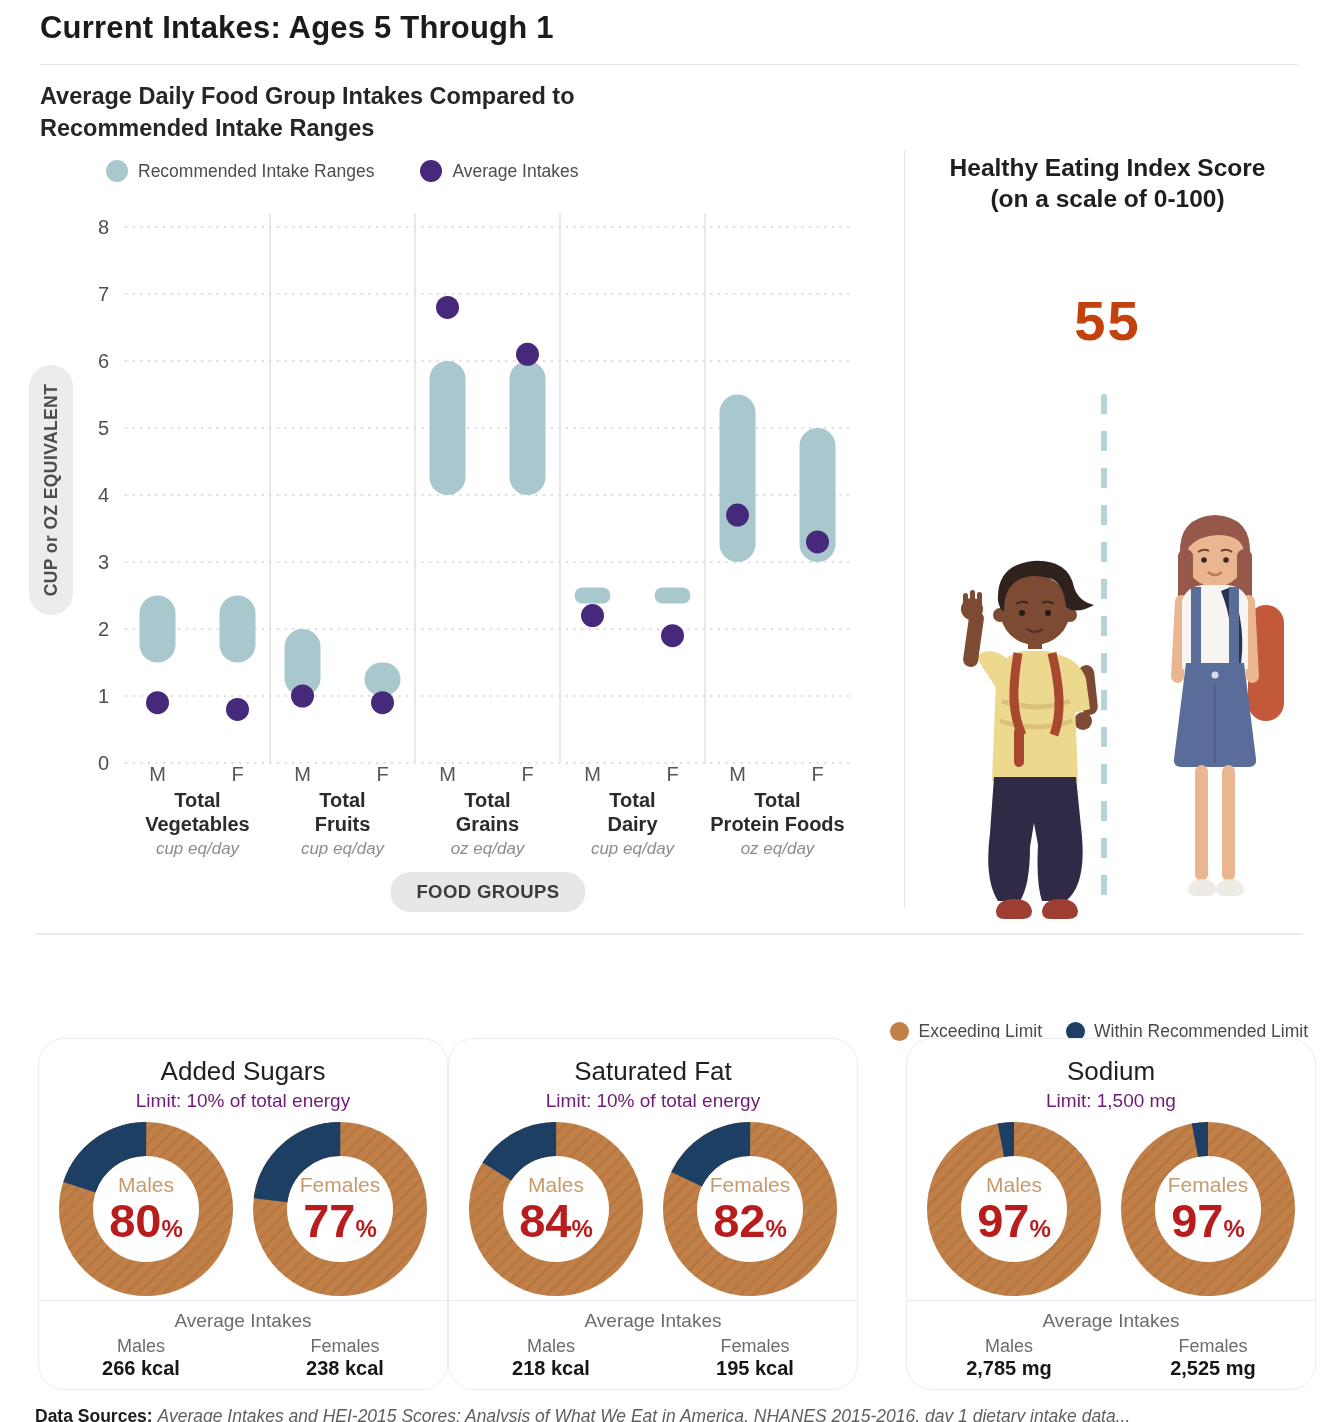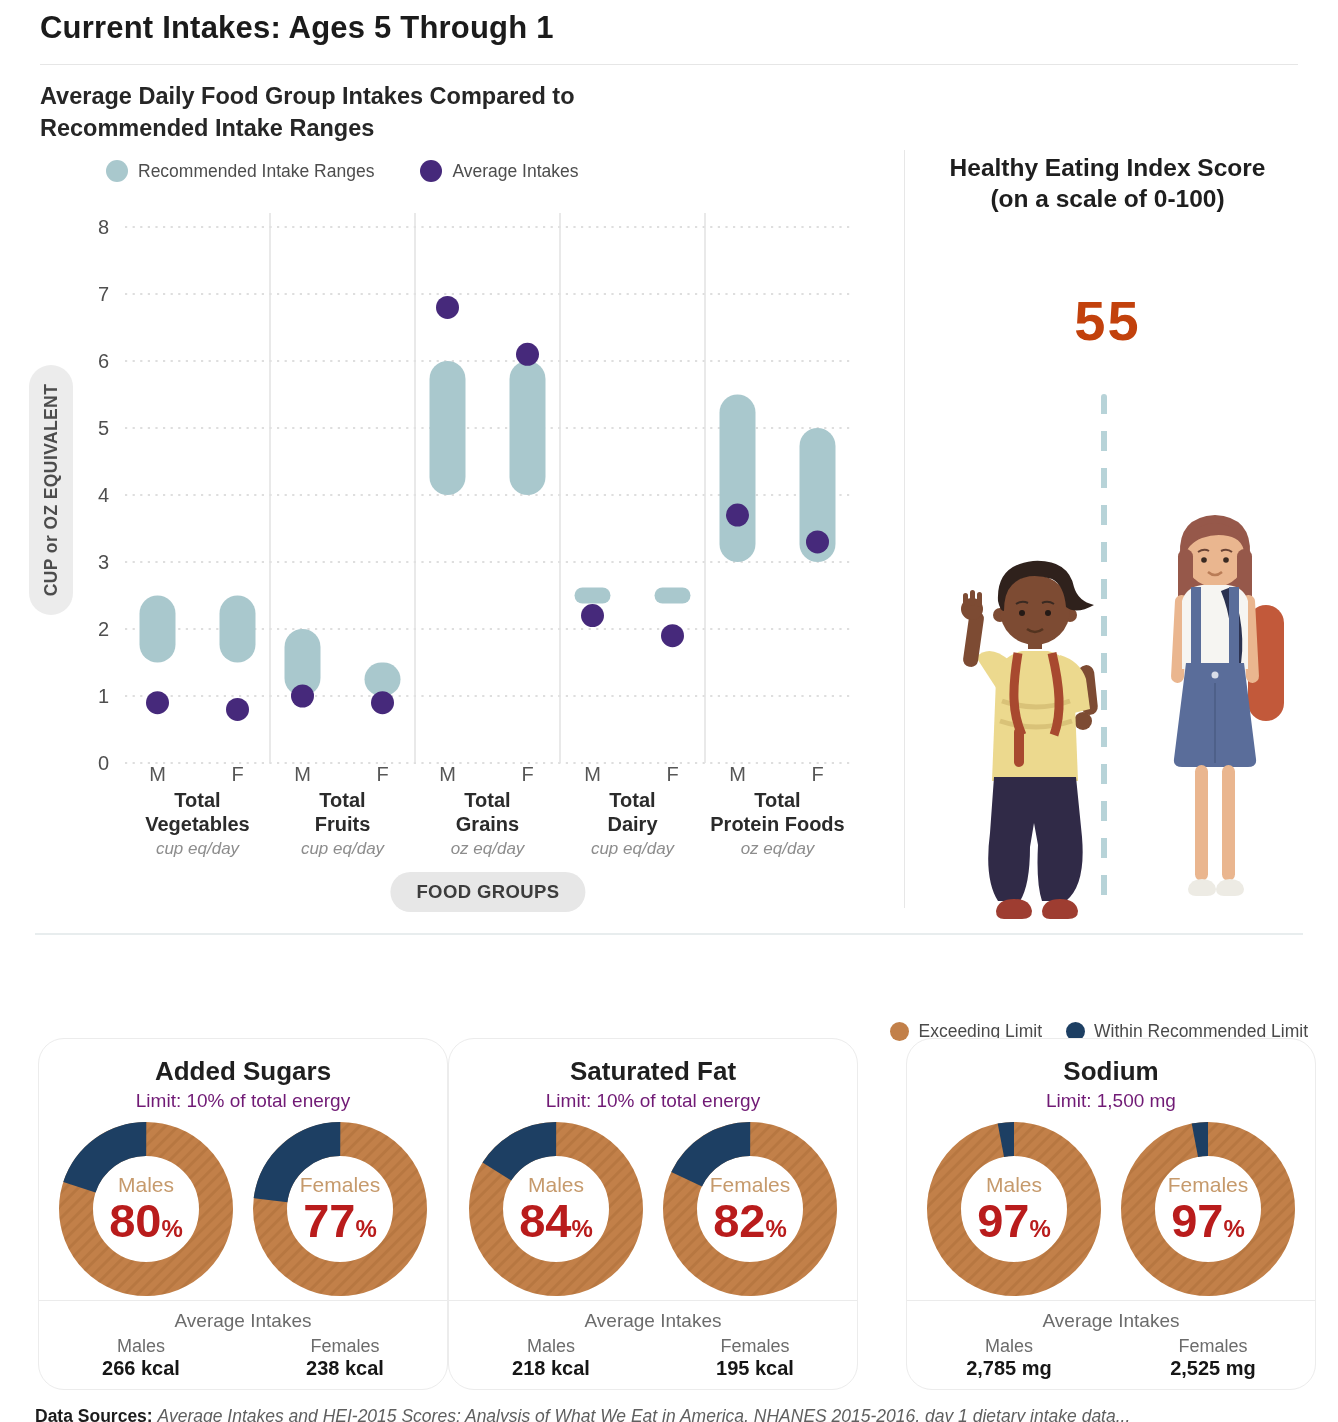--- a/index.html
+++ b/index.html
@@ -30,21 +30,21 @@
   .section-rule{position:absolute;left:35px;top:933px;width:1268px;height:2px;background:#e8edee;}
   .s2-title{position:absolute;left:35px;top:953px;font-size:23.5px;font-weight:bold;color:#232323;line-height:31px;}
   .legend2{position:absolute;right:30px;top:980px;display:flex;gap:24px;align-items:center;margin-top:41px;}
   .legend2-item{display:flex;align-items:center;gap:9px;font-size:17.5px;color:#4a4a4a;}
   .ldot2{width:19px;height:19px;border-radius:50%;display:inline-block;}
   .ldot2.orange{background:#c28049;}
   .ldot2.navy{background:#1d3f63;}
   .card{position:absolute;top:1038px;width:410px;height:352px;background:#fff;border:1.5px solid #ececec;
         border-radius:26px;box-sizing:border-box;}
   .card1{left:38px;} .card2{left:448px;} .card3{left:906px;}
-  .card-title{margin-top:17px;text-align:center;font-size:26px;font-weight:bold;color:#1f1f1f;}
+  .card-title{margin-top:17px;text-align:center;font-size:26px;font-weight:normal;color:#1f1f1f;}
   .card-sub{margin-top:3px;text-align:center;font-size:19px;color:#701a75;}
   .donut-row{margin-top:7px;display:flex;justify-content:center;gap:14px;}
   .donut{position:relative;width:180px;height:180px;}
   .donut-center{position:absolute;inset:0;display:flex;flex-direction:column;align-items:center;justify-content:center;}
   .donut-label{font-size:21px;color:#c69a6c;}
   .donut-num{font-size:47px;font-weight:bold;color:#b91c1c;line-height:1.02;}
   .donut-num .pct{font-size:24px;font-weight:bold;}
   .card-footer{position:absolute;left:0;right:0;bottom:0;height:88px;border-top:1px solid #ebebeb;}
   .avg-title{margin-top:9px;text-align:center;font-size:19px;color:#6c6c6c;}
   .avg-cols{display:flex;}

